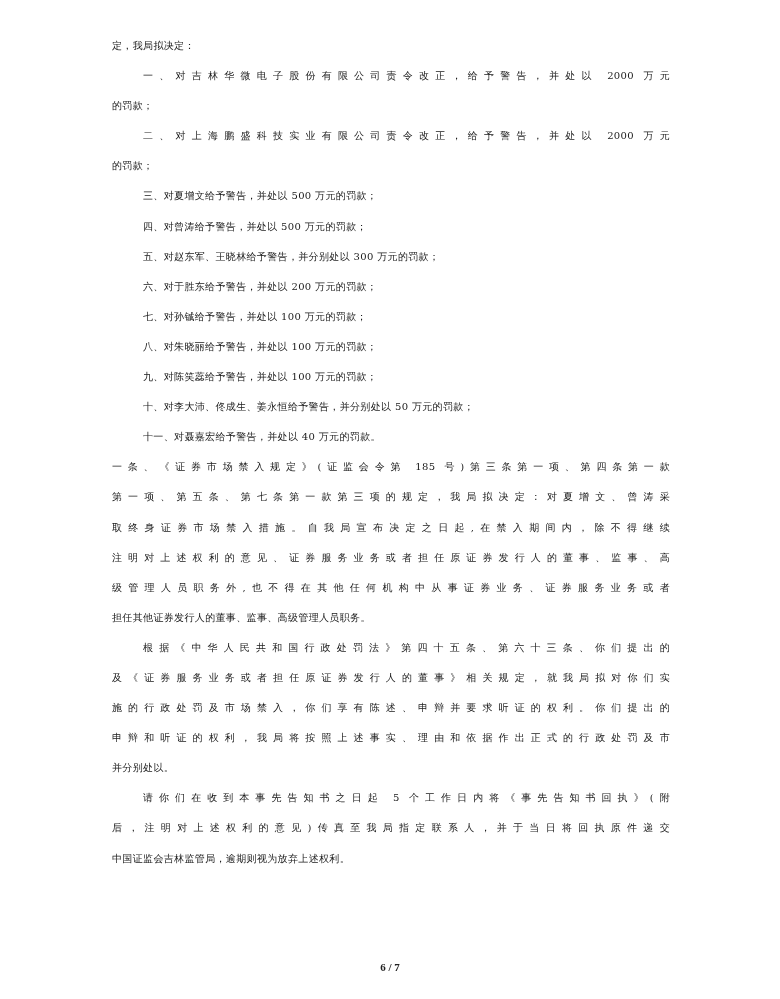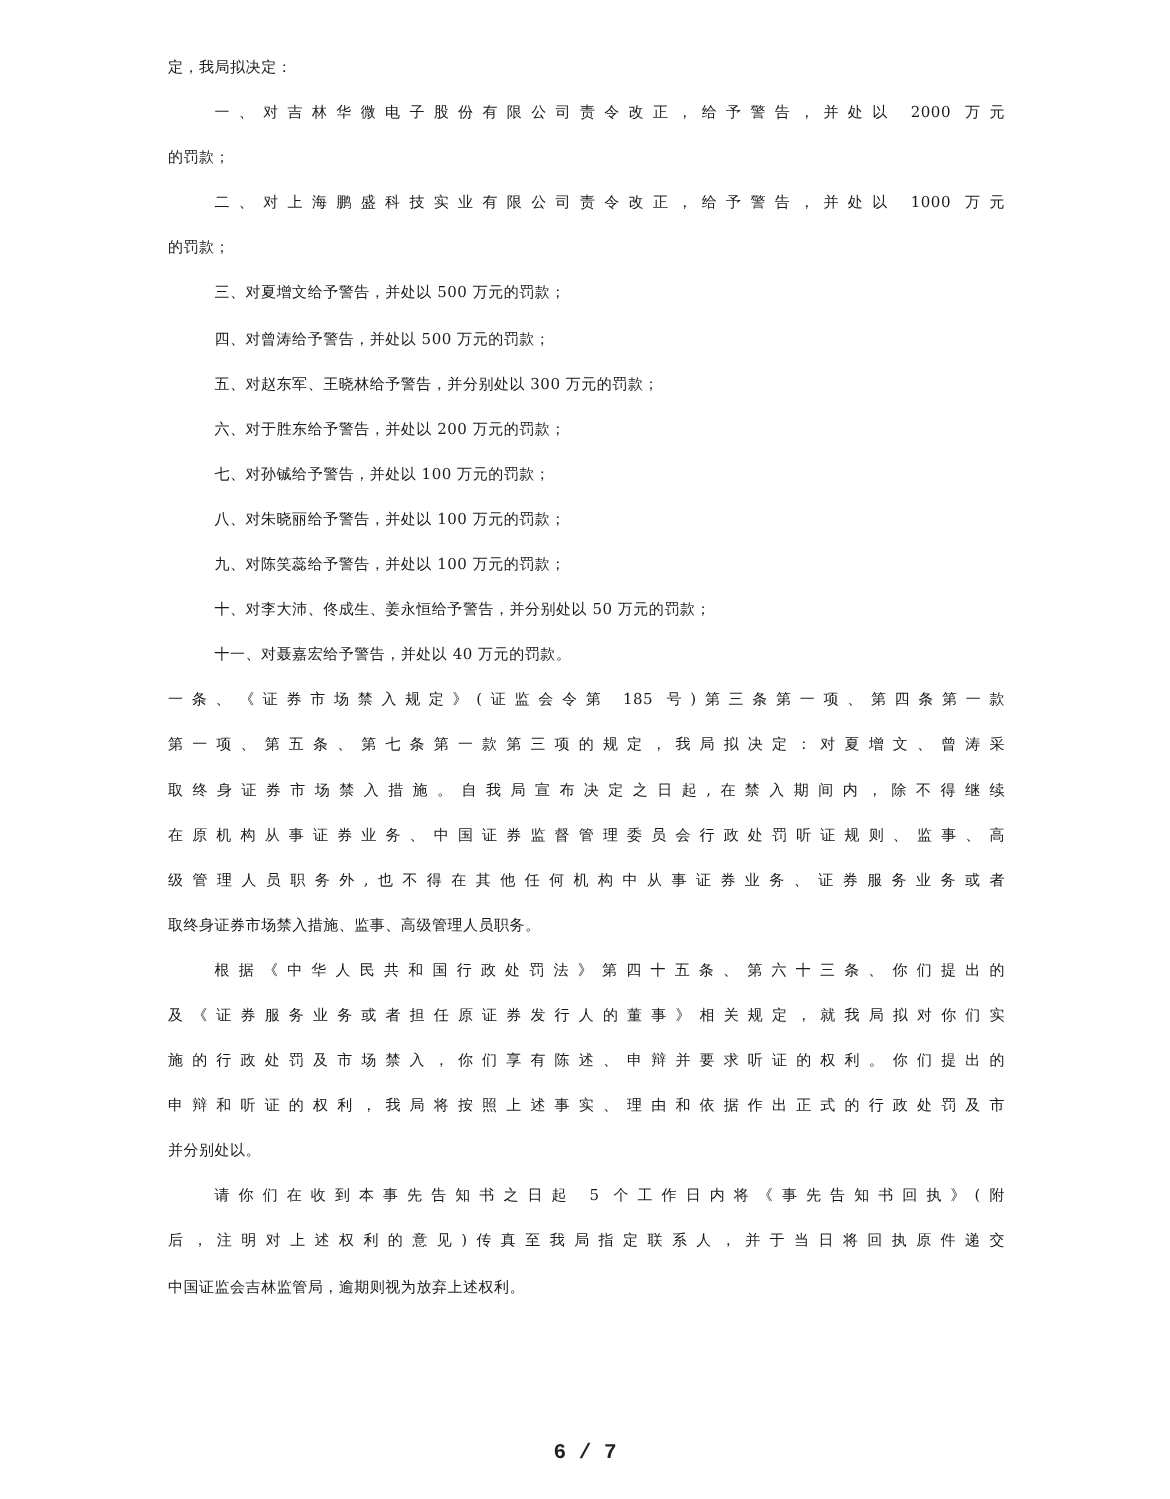--- a/index.html
+++ b/index.html
@@ -4,47 +4,47 @@
 <style>
   html, body { margin: 0; padding: 0; background: #ffffff; }
   body { width: 780px; height: 999px; position: relative; overflow: hidden;
          font-family: "DejaVu Serif", "Liberation Serif", serif; color: #1a1a1a; }
   .page { position: absolute; left: 112px; top: 31px; width: 558px; }
   .line { height: 30.1px; line-height: 30.1px; font-size: 10px; white-space: nowrap;
           letter-spacing: 0.35px; }
   .justify { text-align: justify; text-align-last: justify; }
   .indent { padding-left: 31px; }
   .pagenum { position: absolute; left: 0; width: 780px; top: 961px; text-align: center;
-             font-family: Liberation Mono, monospace; font-weight: bold;
-             font-size: 14px; color: #222; }
+             font-family: Liberation Serif, serif; font-weight: bold;
+             font-size: 11px; color: #222; }
 </style>
 </head>
 <body>
 
 <div class="page" id="page">
     <div class="line">定，我局拟决定：</div>
     <div class="line indent justify">一、对吉林华微电子股份有限公司责令改正，给予警告，并处以 2000 万元</div>
     <div class="line">的罚款；</div>
-    <div class="line indent justify">二、对上海鹏盛科技实业有限公司责令改正，给予警告，并处以 1000 万元</div>
+    <div class="line indent justify">二、对上海鹏盛科技实业有限公司责令改正，给予警告，并处以 2000 万元</div>
     <div class="line">的罚款；</div>
     <div class="line indent">三、对夏增文给予警告，并处以 500 万元的罚款；</div>
     <div class="line indent">四、对曾涛给予警告，并处以 500 万元的罚款；</div>
     <div class="line indent">五、对赵东军、王晓林给予警告，并分别处以 300 万元的罚款；</div>
     <div class="line indent">六、对于胜东给予警告，并处以 200 万元的罚款；</div>
     <div class="line indent">七、对孙铖给予警告，并处以 100 万元的罚款；</div>
     <div class="line indent">八、对朱晓丽给予警告，并处以 100 万元的罚款；</div>
     <div class="line indent">九、对陈笑蕊给予警告，并处以 100 万元的罚款；</div>
     <div class="line indent">十、对李大沛、佟成生、姜永恒给予警告，并分别处以 50 万元的罚款；</div>
     <div class="line indent">十一、对聂嘉宏给予警告，并处以 40 万元的罚款。</div>
     <div class="line justify">一条、《证券市场禁入规定》(证监会令第 185 号)第三条第一项、第四条第一款</div>
     <div class="line justify">第一项、第五条、第七条第一款第三项的规定，我局拟决定：对夏增文、曾涛采</div>
     <div class="line justify">取终身证券市场禁入措施。自我局宣布决定之日起,在禁入期间内，除不得继续</div>
-    <div class="line justify">在原机构从事证券业务、中国证券监督管理委员会行政处罚听证规则、监事、高</div>
+    <div class="line justify">注明对上述权利的意见、证券服务业务或者担任原证券发行人的董事、监事、高</div>
     <div class="line justify">级管理人员职务外,也不得在其他任何机构中从事证券业务、证券服务业务或者</div>
-    <div class="line">取终身证券市场禁入措施、监事、高级管理人员职务。</div>
+    <div class="line">担任其他证券发行人的董事、监事、高级管理人员职务。</div>
     <div class="line indent justify">根据《中华人民共和国行政处罚法》第四十五条、第六十三条、你们提出的</div>
     <div class="line justify">及《证券服务业务或者担任原证券发行人的董事》相关规定，就我局拟对你们实</div>
     <div class="line justify">施的行政处罚及市场禁入，你们享有陈述、申辩并要求听证的权利。你们提出的</div>
     <div class="line justify">申辩和听证的权利，我局将按照上述事实、理由和依据作出正式的行政处罚及市</div>
     <div class="line">并分别处以。</div>
     <div class="line indent justify">请你们在收到本事先告知书之日起 5 个工作日内将《事先告知书回执》(附</div>
     <div class="line justify">后，注明对上述权利的意见)传真至我局指定联系人，并于当日将回执原件递交</div>
     <div class="line">中国证监会吉林监管局，逾期则视为放弃上述权利。</div>
   </div>
 

